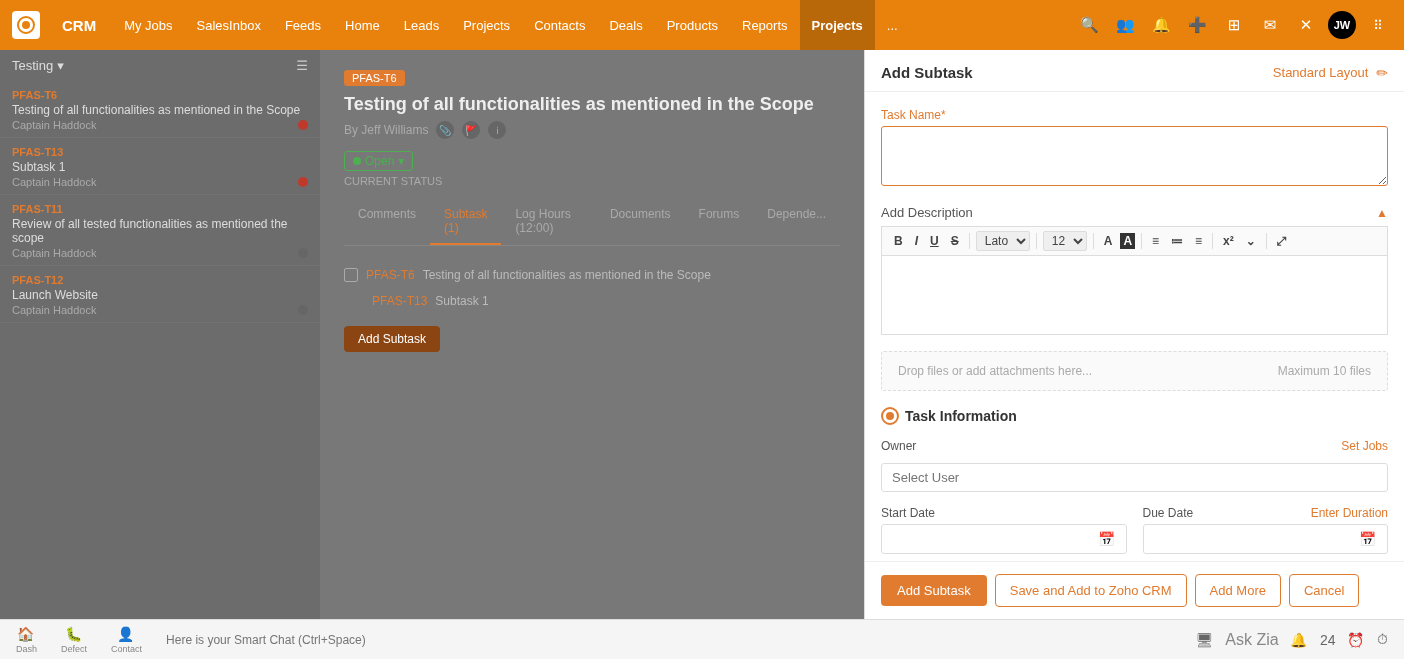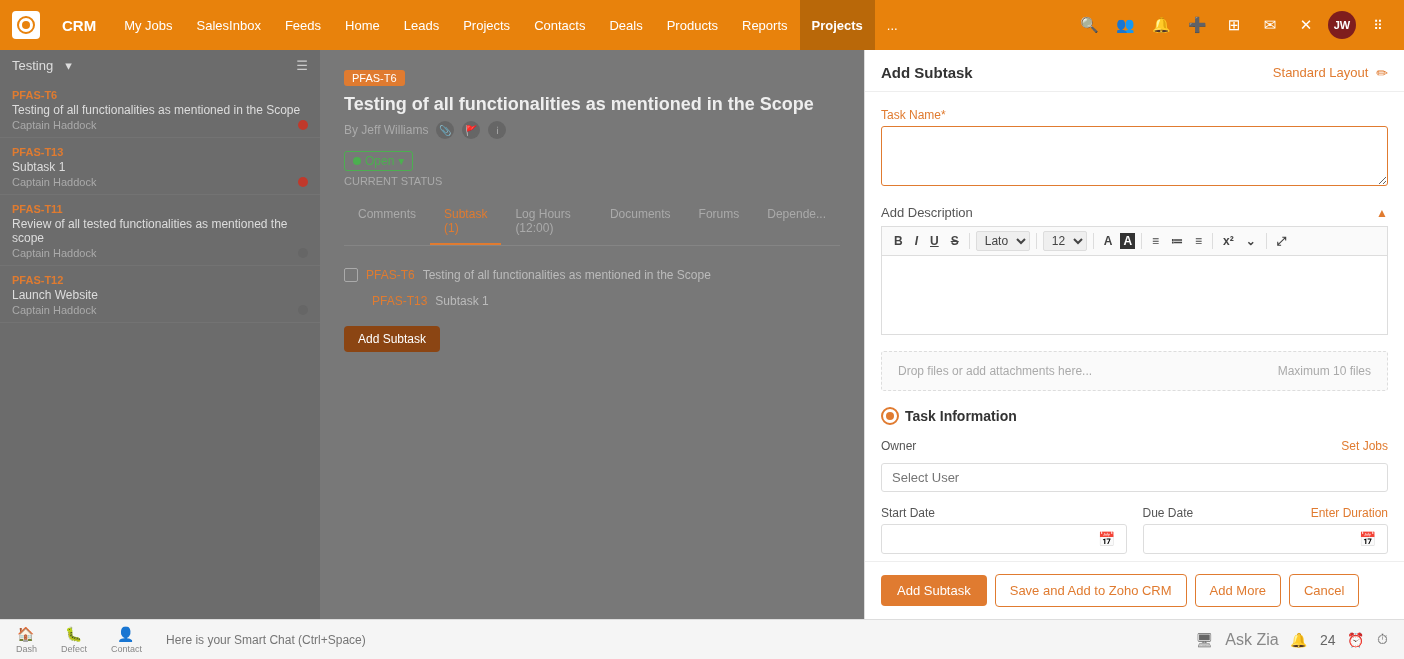--- a/index.html
+++ b/index.html
@@ -31,21 +31,21 @@
     }
     .topnav-item.active { background: rgba(0,0,0,0.2); font-weight: 600; }
     .topnav-right {
       display: flex; align-items: center; gap: 8px; color: #fff; margin-left: auto;
     }
     .topnav-right-icon {
       width: 28px; height: 28px; display: flex; align-items: center; justify-content: center;
       cursor: pointer; font-size: 15px; color: #fff;
     }
     .topnav-avatar {
-      width: 28px; height: 28px; border-radius: 50%; background: #7f1d1d; display: flex;
+      width: 28px; height: 28px; border-radius: 50%; background: #000000; display: flex;
       align-items: center; justify-content: center; color: #fff; font-size: 11px; font-weight: bold;
     }
     .topnav-grid {
       width: 28px; height: 28px; display: flex; align-items: center; justify-content: center; cursor: pointer;
     }
 
     
     .main-layout {
       display: flex;
       height: calc(659px - 50px - 40px);
@@ -57,21 +57,21 @@
       width: 320px;
       background: rgba(0,0,0,0.55);
       overflow-y: auto;
       flex-shrink: 0;
     }
     .sidebar-header {
       padding: 8px 12px;
       display: flex; align-items: center; justify-content: space-between;
       color: #ccc; font-size: 13px;
     }
-    .sidebar-header-title { color: #ddd; font-size: 13px; display: flex; align-items: center; gap: 12px; }
+    .sidebar-header-title { color: #ddd; font-size: 13px; display: flex; align-items: center; gap: 4px; }
     .task-item { padding: 8px 12px 6px 12px; border-bottom: 1px solid rgba(255,255,255,0.05); }
     .task-item-id { color: #e07b30; font-size: 11px; font-weight: 600; cursor: pointer; }
     .task-item-title { color: #ddd; font-size: 12px; margin-top: 2px; }
     .task-item-subtitle { color: #aaa; font-size: 11px; margin-top: 2px; display: flex; align-items: center; justify-content: space-between; }
     .task-dot { width: 10px; height: 10px; border-radius: 50%; background: #c0392b; display: inline-block; }
     .task-dot.gray { background: #666; }
 
     
     .content-area {
       flex: 1;

